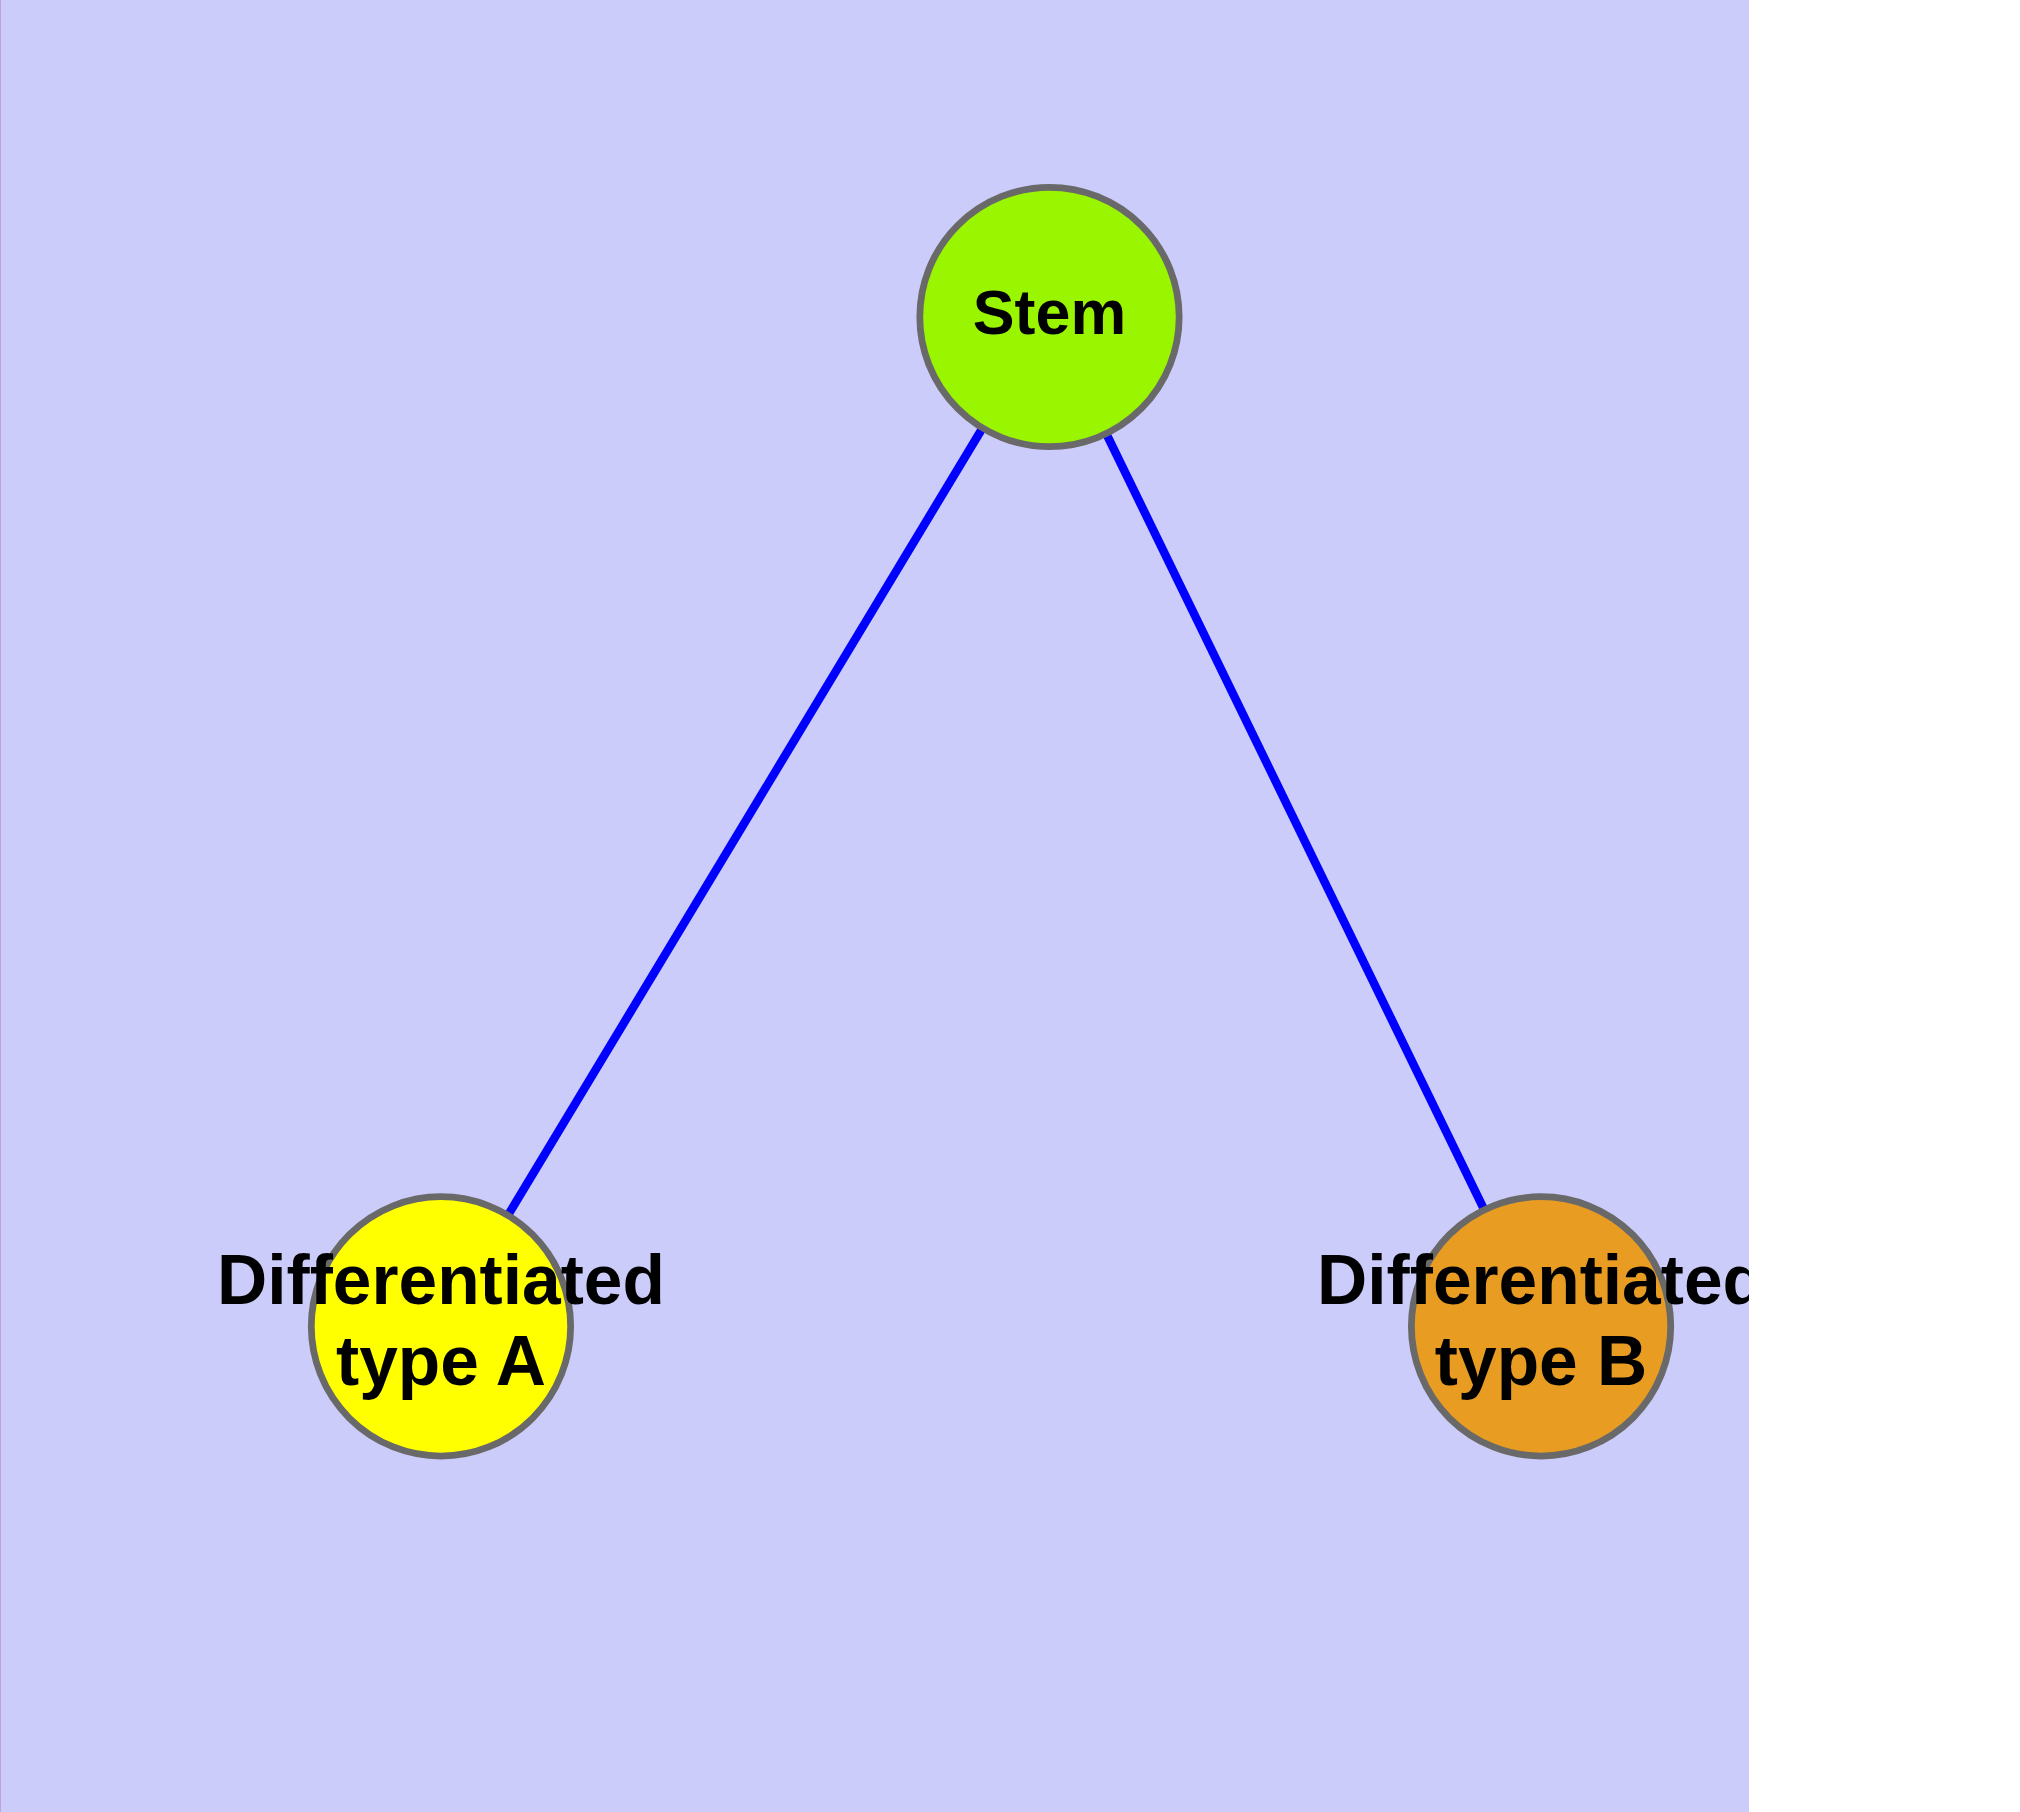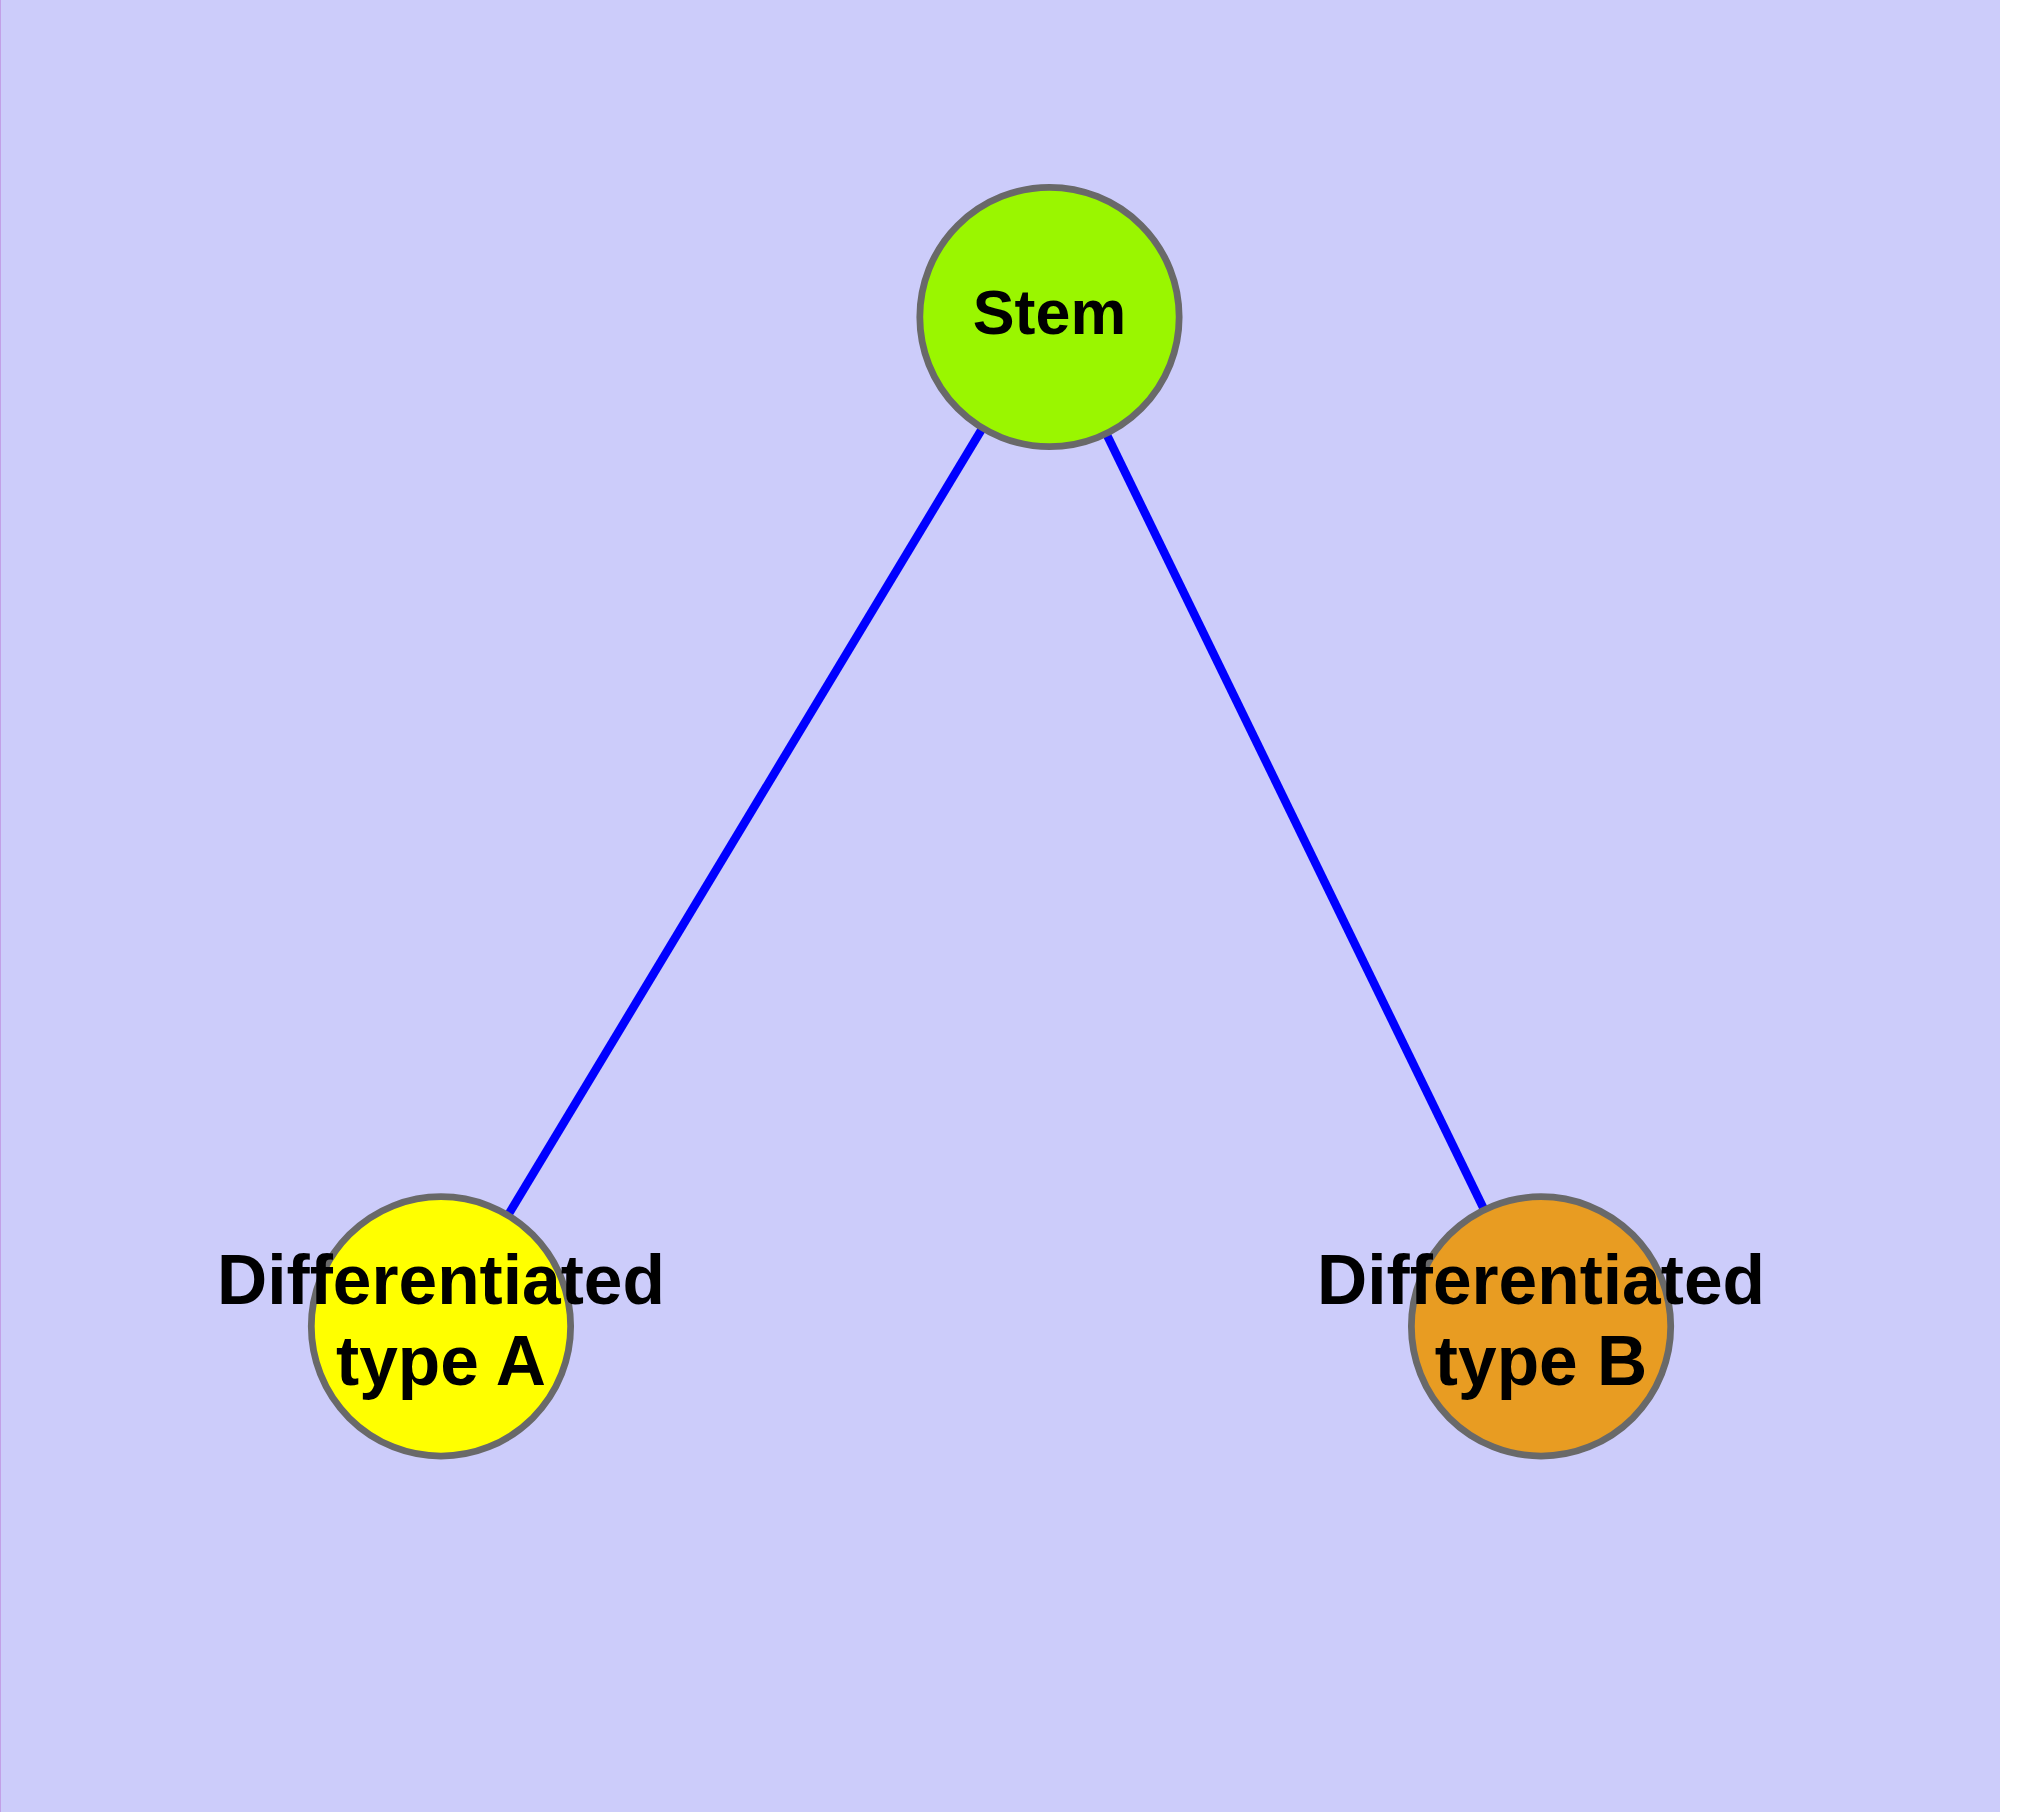--- a/index.html
+++ b/index.html
@@ -43,21 +43,21 @@
   .node-label-root {
     font-size: 74px;
   }
   .node-label-leaf {
     font-size: 82px;
   }
 </style>
 </head>
 <body>
 
-<div id="canvas" style="width: 2000px; height: 1812px; background: #a21caf;">
+<div id="canvas" style="width: 1749px; height: 1812px; background: #a21caf;">
   <svg id="graph-svg" viewBox="0 0 2384 2138" xmlns="http://www.w3.org/2000/svg">
 
     <rect id="bg-rect" x="0" y="0" width="2384" height="2138" fill="#ccccfa"></rect>
 
     <g id="edges-layer">
         <line x1="1159.0072781069475" y1="505.0311027501748" x2="598.9927218930525" y2="1433.9688972498252" class="graph-edge" stroke="#0000ff" stroke-width="10"></line>
         <line x1="1304.9877804741855" y1="511.555942318543" x2="1751.0122195258145" y2="1427.444057681457" class="graph-edge" stroke="#0000ff" stroke-width="10"></line>
       </g>
     <g id="nodes-layer">
         <circle cx="1238" cy="374" r="153" class="node-circle" fill="#9af600" stroke="#696969"></circle>

